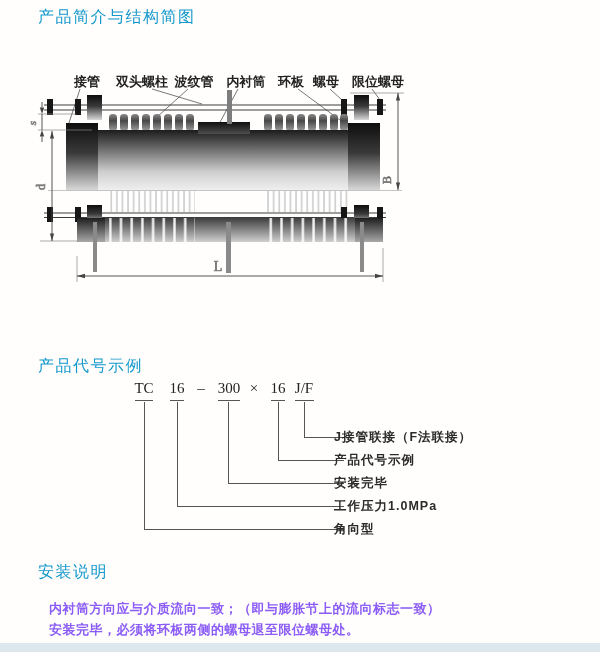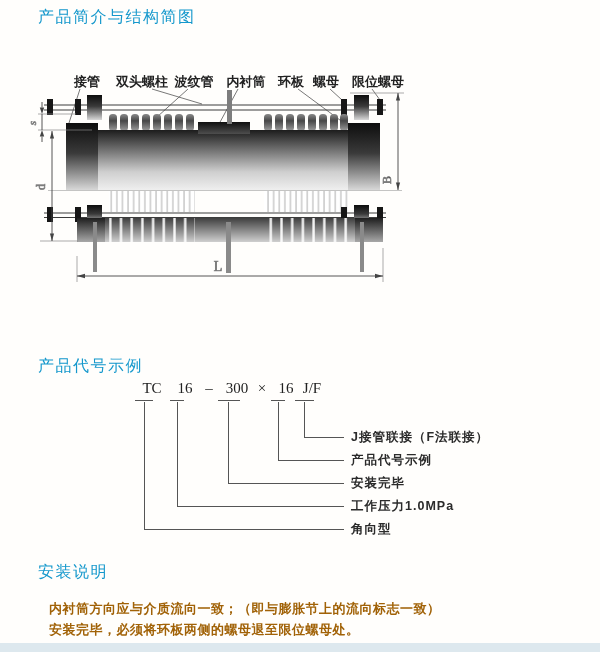--- a/index.html
+++ b/index.html
@@ -7,32 +7,32 @@
     width:600px;height:652px;position:relative;background:#fffefc;
     font-family:"Liberation Sans","DejaVu Sans",sans-serif;overflow:hidden;
   }
   .heading{
     position:absolute;left:38px;color:#1598cc;font-size:16px;font-weight:normal;
     letter-spacing:1.5px;
   }
   
   .tok{
     position:absolute;top:380px;font-family:"Liberation Serif","DejaVu Serif",serif;
-    font-size:15px;color:#222;text-align:center;margin-left:8px;
+    font-size:15px;color:#222;text-align:center;
   }
   .tok-u{position:absolute;top:400px;border-top:1.2px solid #555;}
   .vline{position:absolute;width:1.2px;background:#555;top:402px;}
   .hline{position:absolute;height:1.2px;background:#555;}
   .callout{
-    position:absolute;left:351px;font-size:12.5px;font-weight:bold;color:#2b2b2b;
+    position:absolute;left:334px;font-size:12.5px;font-weight:bold;color:#2b2b2b;
     letter-spacing:1px;white-space:nowrap;
   }
   
   .install-line{
-    position:absolute;left:49px;font-size:13px;font-weight:600;color:#a16207;
+    position:absolute;left:49px;font-size:13px;font-weight:600;color:#8b5cf6;
     letter-spacing:.5px;white-space:nowrap;
   }
   .footer-strip{
     position:absolute;left:0;bottom:0;width:600px;height:9px;background:#dde8ee;
   }
   svg text{font-family:"Liberation Sans","DejaVu Sans",sans-serif;}
   .dimtxt{font-family:"Liberation Serif","DejaVu Serif",serif;}
 </style>
 </head>
 <body>

